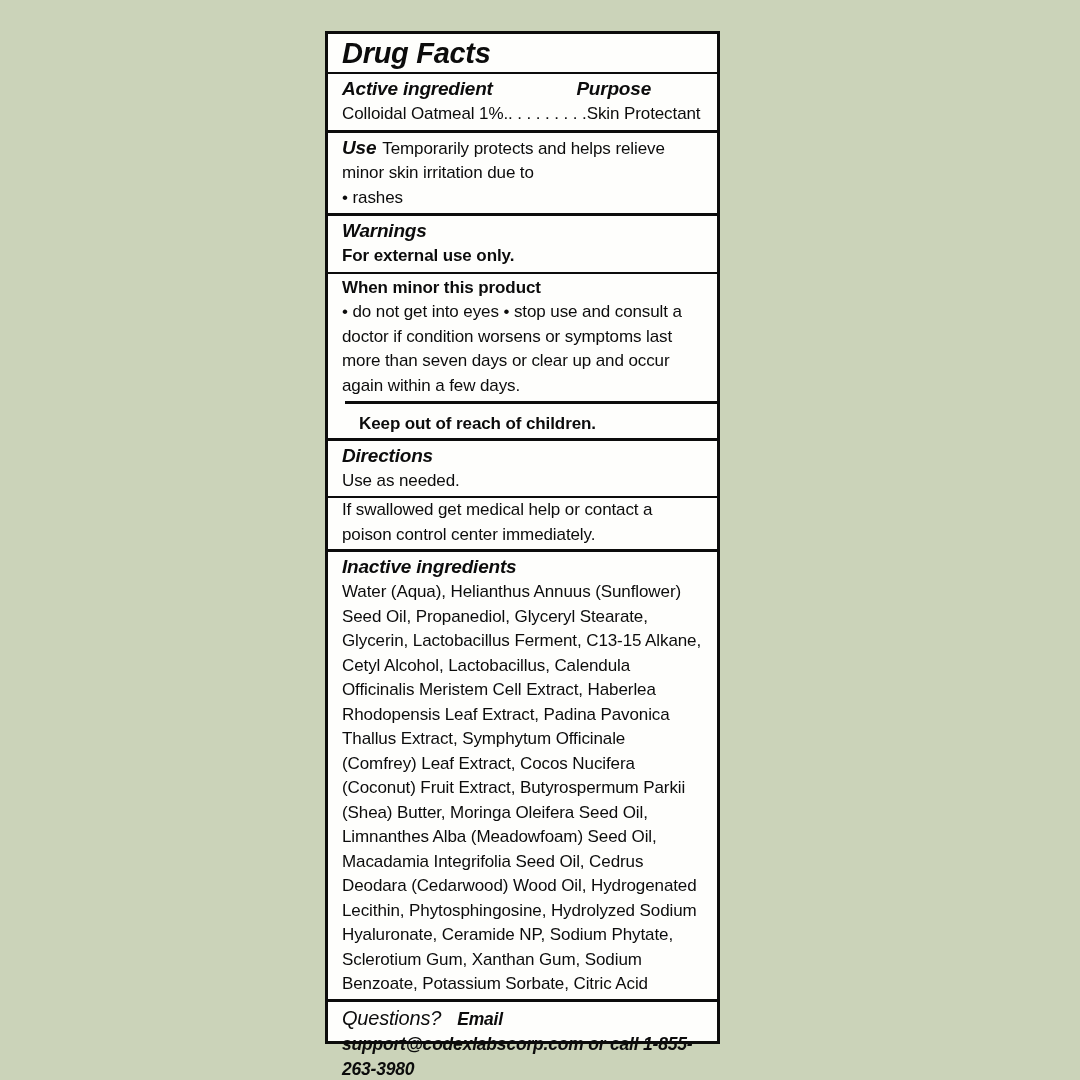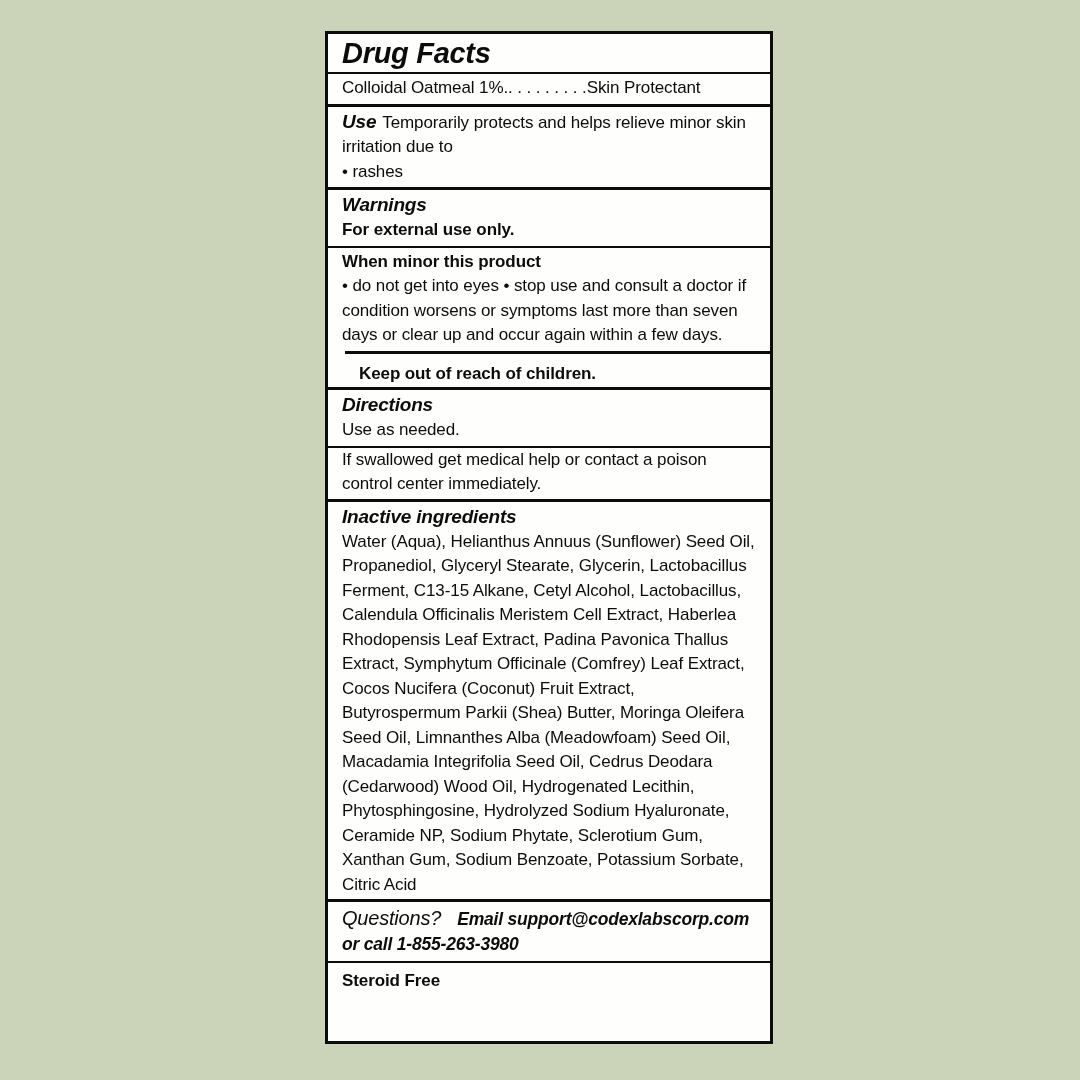--- a/index.html
+++ b/index.html
@@ -13,21 +13,21 @@
     width: 1080px; height: 1080px;
     background: var(--background);
     font-family: "Liberation Sans", sans-serif;
     color: var(--ink);
     position: relative;
     overflow: hidden;
   }
   .panel {
     position: absolute;
     left: 325px; top: 31px;
-    width: 448px; height: 1013px;
+    width: 395px; height: 1013px;
     background: var(--label-background);
     border: 3px solid var(--ink);
   }
   .sec { padding: 2px 14px 3px 14px; }
   .t2 { border-top: 2px solid var(--ink); }
   .t3 { border-top: 3px solid var(--ink); }
 
   h1.drug-facts {
     margin: 0;
     font-size: 29px;
@@ -88,20 +88,24 @@
 </head>
 <body>
 
 <div class="panel">
 
   <section class="sec sec-title">
     <h1 class="drug-facts">Drug Facts</h1>
   </section>
 
   <section class="sec t2">
+    <div class="heading-row">
+      <span class="h">Active ingredient</span>
+      <span class="h purpose">Purpose</span>
+    </div>
     <p class="body">Colloidal Oatmeal 1%.. . . . . . . . .Skin Protectant</p>
   </section>
 
   <section class="sec t3">
     <p class="body">
       <span class="h inline-h">Use</span><span>Temporarily protects and helps relieve minor skin irritation due to</span>
     </p>
     <p class="body">• rashes</p>
   </section>
 

